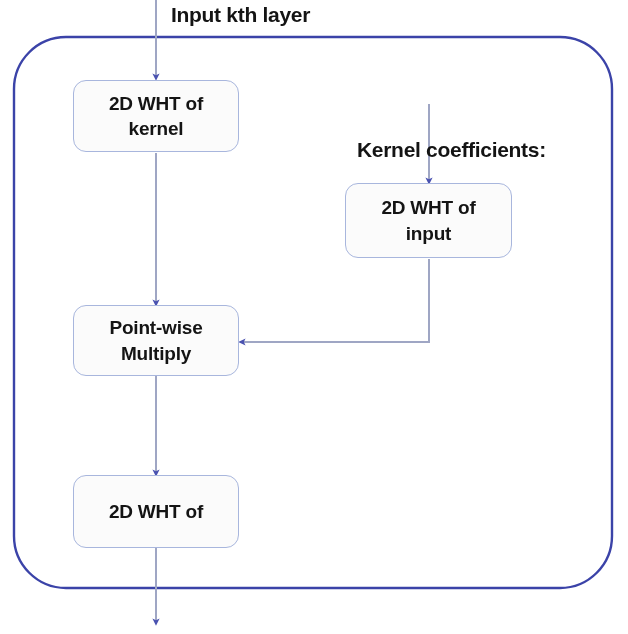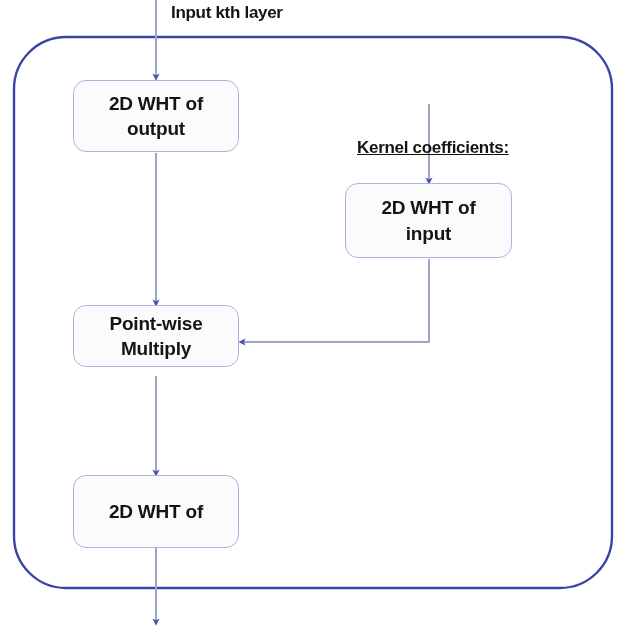--- a/index.html
+++ b/index.html
@@ -39,21 +39,21 @@
     font-size: 19px;
     line-height: 1.33;
     font-weight: 600;
     text-align: right;
     letter-spacing: -0.2px;
   }
   .node .ln { display: block; white-space: nowrap; }
   .caption {
     position: absolute;
     color: #141414;
-    font-size: 17px;
+    font-size: 21px;
     font-weight: 600;
     letter-spacing: -0.3px;
     white-space: nowrap;
     line-height: 1;
   }
 </style>
 </head>
 <body>
 
 <div id="canvas">
@@ -75,34 +75,34 @@
 
     <path d="M429,259 L429,342 L242,342" fill="none" stroke="#9fa6c4" stroke-width="2" marker-end="url(#ah)"></path>
 
     <line x1="156" y1="376" x2="156" y2="473" stroke="#9fa6c4" stroke-width="2" marker-end="url(#ah)"></line>
 
     <line x1="156" y1="548" x2="156" y2="622" stroke="#9fa6c4" stroke-width="2" marker-end="url(#ah)"></line>
   </svg>
 
   <div class="caption" style="left:171px; top:4px;">Input kth layer</div>
 
-  <div class="caption" style="left:357px; top:139px;text-decoration:underline;">Kernel coefficients:</div>
+  <div class="caption" style="left:357px; top:139px;">Kernel coefficients:</div>
 
 
   <div class="node" style="left:73px; top:80px; width:166px; height:72px;">
     <span class="ln">2D WHT of</span>
-    <span class="ln">output</span>
+    <span class="ln">kernel</span>
   </div>
 
   <div class="node" style="left:345px; top:183px; width:167px; height:75px;">
     <span class="ln">2D WHT of</span>
     <span class="ln">input</span>
   </div>
 
-  <div class="node" style="left:73px; top:305px; width:166px; height:62px;">
+  <div class="node" style="left:73px; top:305px; width:166px; height:71px;">
     <span class="ln">Point-wise</span>
     <span class="ln">Multiply</span>
   </div>
 
   <div class="node" style="left:73px; top:475px; width:166px; height:73px;">
     <span class="ln">2D WHT of</span>
   </div>
 
 </div>
 

